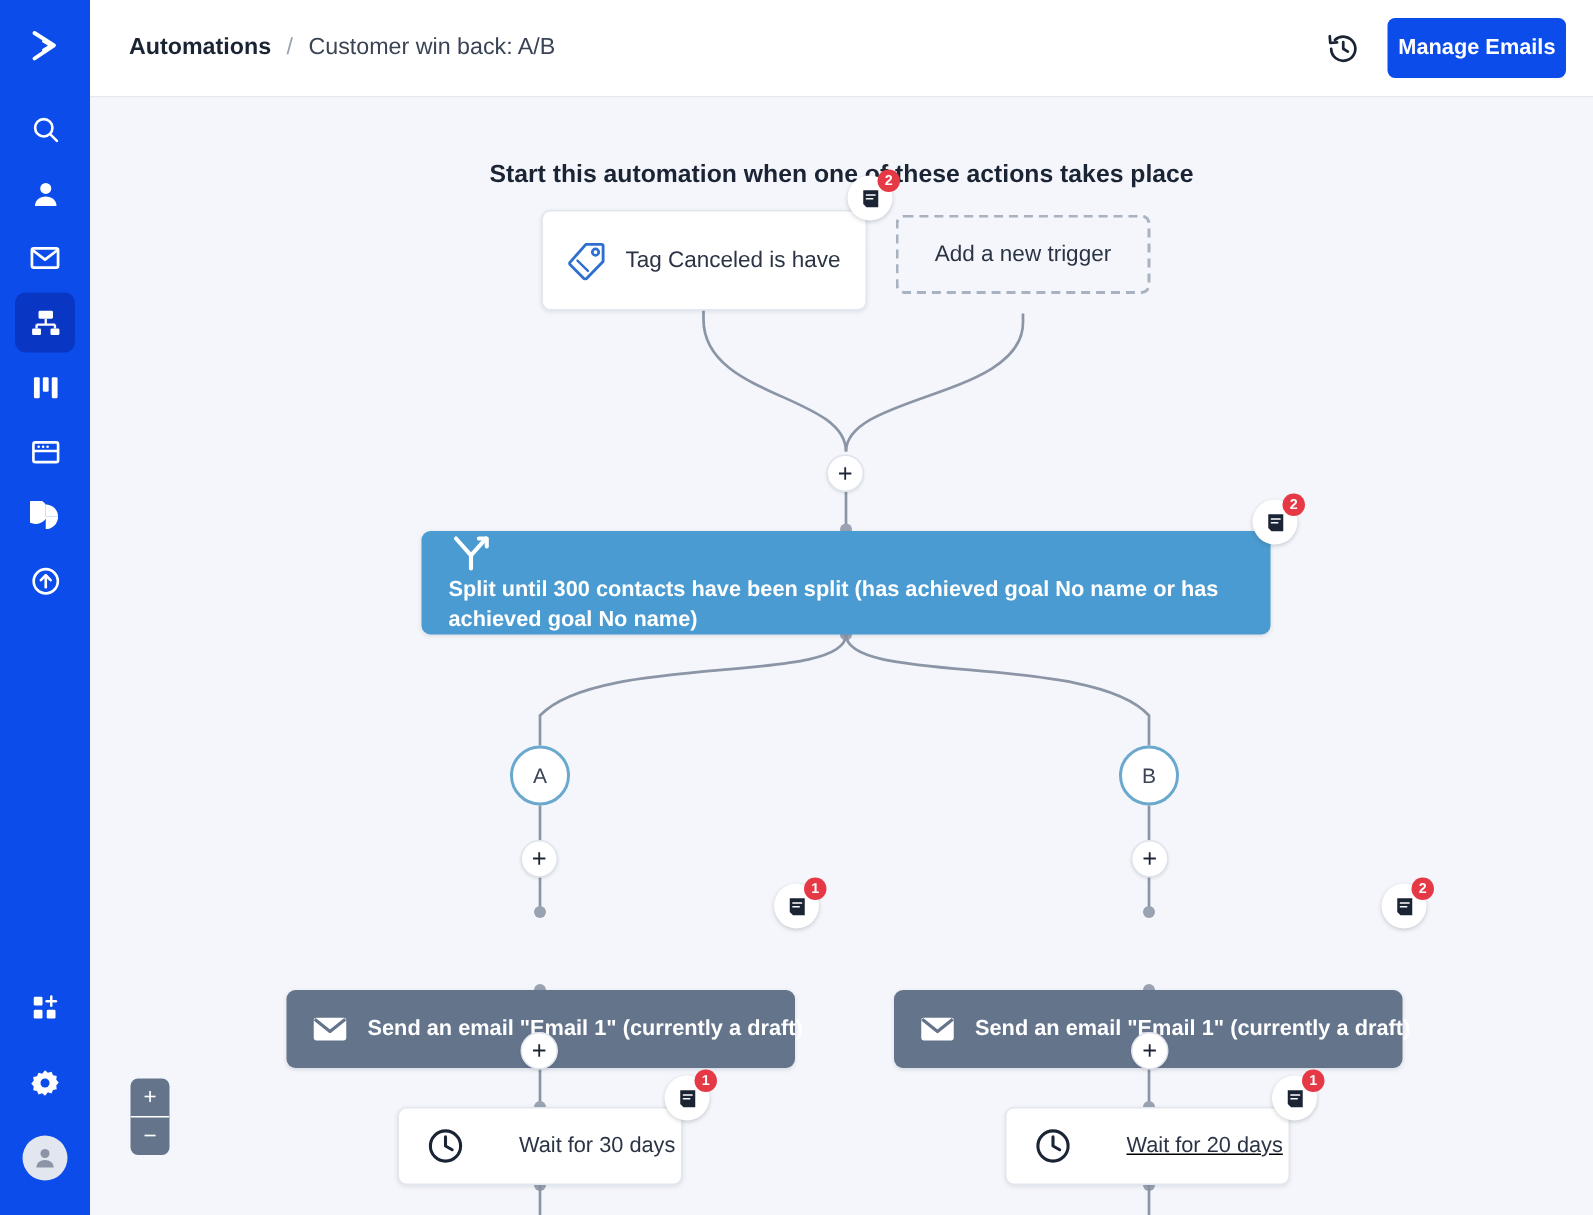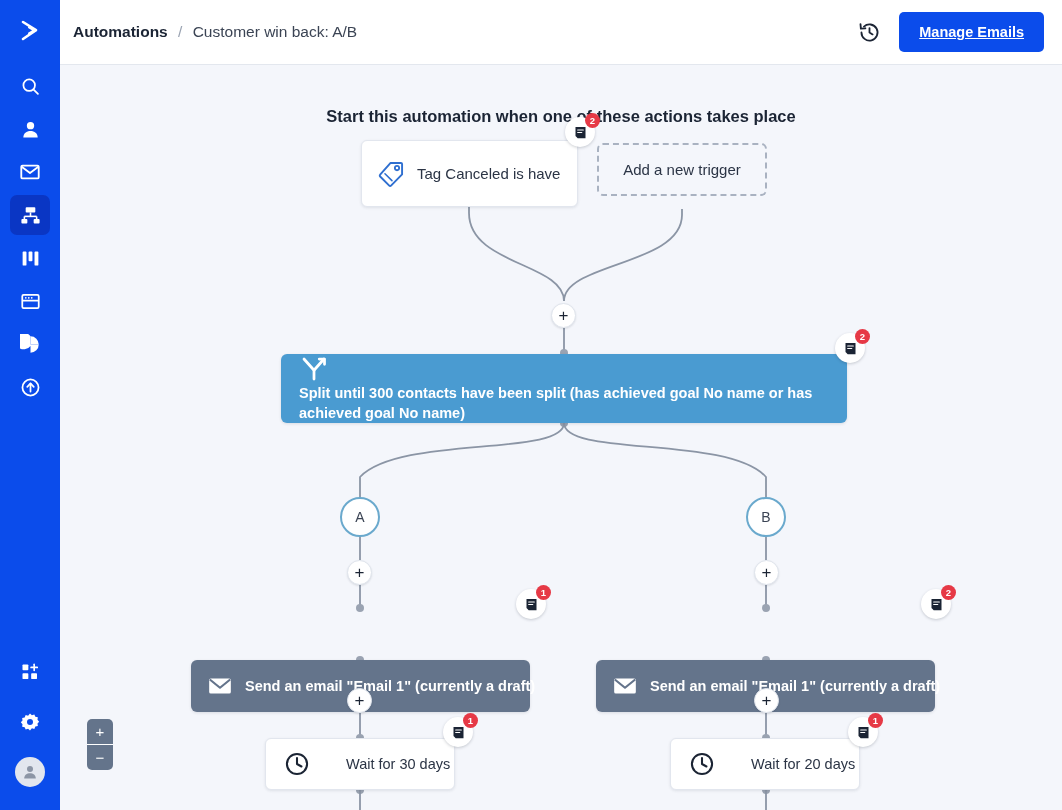--- a/index.html
+++ b/index.html
@@ -47,34 +47,34 @@
   }
 
   
   #header {
     position: absolute; left: 60px; top: 0;
     width: 1002px; height: 65px;
     background: #ffffff;
     border-bottom: 1px solid #e3e7ee;
     display: flex; align-items: center;
   }
-  .breadcrumb { margin-left: 13px; font-size: 15.5px; color: #2b3445; white-space: nowrap; }
+  .breadcrumb { margin-left: 26px; font-size: 15.5px; color: #2b3445; white-space: nowrap; }
   .bc-root { font-weight: bold; color: #1b2434; }
   .bc-sep { color: #9aa3b2; margin: 0 6px; }
   .bc-current { color: #3b4454; }
   .header-right {
     margin-left: auto; margin-right: 18px;
     display: flex; align-items: center; gap: 18px;
   }
   .icon-btn { cursor: pointer; display: flex; align-items: center; justify-content: center; }
   .primary-btn {
     background: #0b4ceb; color: #fff;
     font-size: 14.5px; font-weight: bold;
-    padding: 12px 20px; border-radius: 5px;
-    cursor: pointer; white-space: nowrap; text-decoration: underline;
+    padding: 12px 7px; border-radius: 5px;
+    cursor: pointer; white-space: nowrap;
   }
 
   
   #canvas {
     position: absolute; left: 60px; top: 65px;
     width: 1002px; height: 745px;
     background: #f4f6fb; overflow: hidden;
   }
   #edges { position: absolute; left: 0; top: 0; width: 1002px; height: 745px; }
 
@@ -416,21 +416,21 @@
       <svg width="15" height="15" viewBox="0 0 24 24">
         <path d="M4 3 H20 V21 H7.5 L4 17.5 Z" fill="#1b2434"></path>
         <line x1="7.5" y1="8" x2="16.5" y2="8" stroke="#fff" stroke-width="1.8" stroke-linecap="round"></line>
         <line x1="7.5" y1="12" x2="14" y2="12" stroke="#fff" stroke-width="1.8" stroke-linecap="round"></line>
       </svg>
       <span class="note-count">2</span>
     </div>
 
     <div class="node plus-btn" style="left:694px; top:623px;">+</div>
 
-    <div class="node wait-card" style="left:610px; top:673px; width:190px; height:52px;">
+    <div class="node wait-card" style="left:610px; top:673px; width:190px; height:52px;text-decoration:underline;">
       <svg width="26" height="26" viewBox="0 0 24 24" style="margin-right:12px; flex:none;">
         <circle cx="12" cy="12" r="9.3" fill="none" stroke="#1b2434" stroke-width="1.9"></circle>
         <path d="M12 6.4 V12 L16.1 14.3" fill="none" stroke="#1b2434" stroke-width="1.9" stroke-linecap="round" stroke-linejoin="round"></path>
       </svg>
       <span class="label">Wait for 20 days</span>
     </div>
     <div class="note-badge" style="left:788px; top:652px;">
       <svg width="15" height="15" viewBox="0 0 24 24">
         <path d="M4 3 H20 V21 H7.5 L4 17.5 Z" fill="#1b2434"></path>
         <line x1="7.5" y1="8" x2="16.5" y2="8" stroke="#fff" stroke-width="1.8" stroke-linecap="round"></line>

